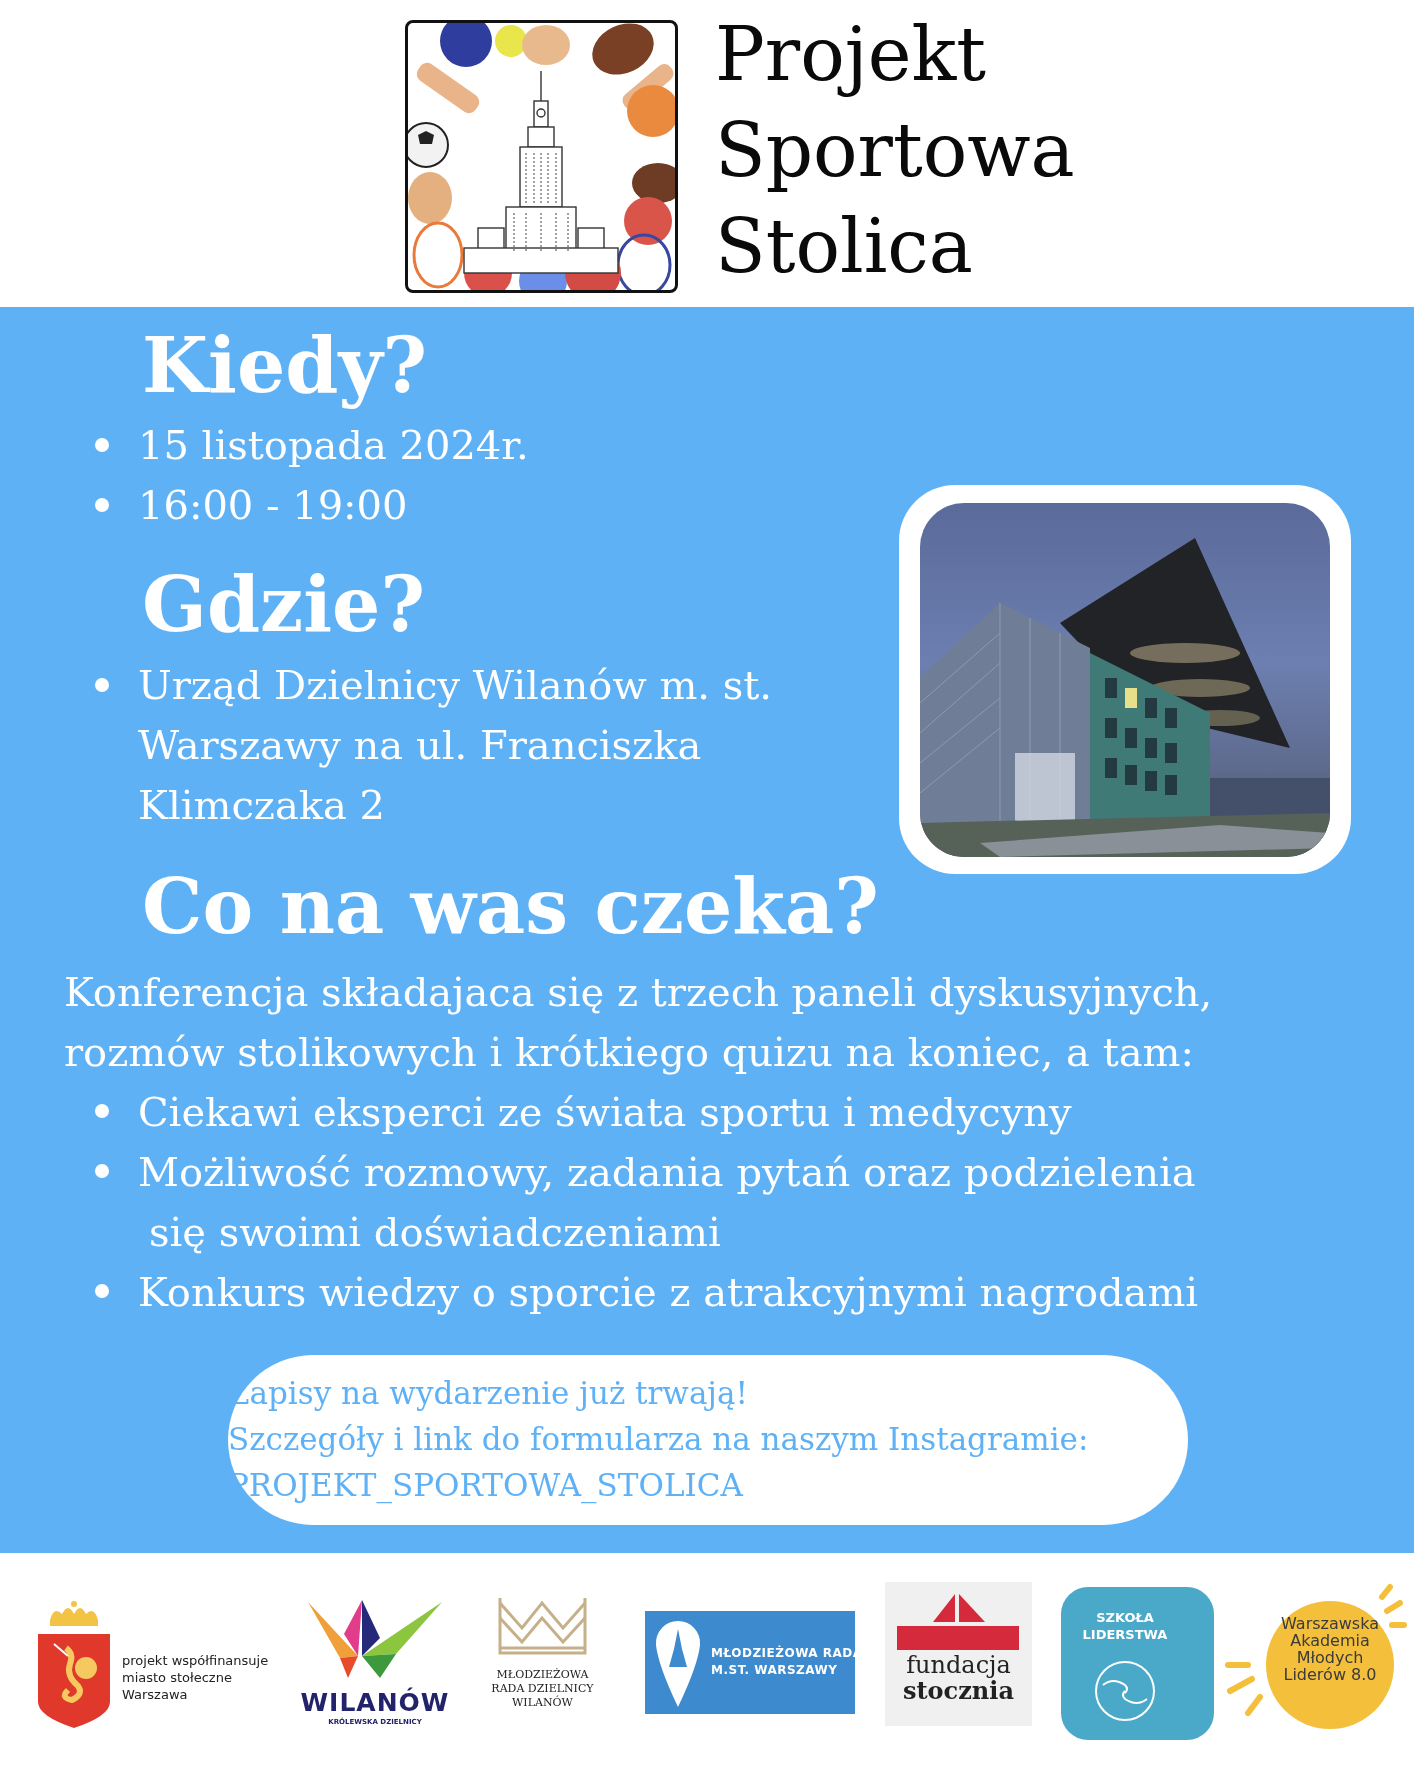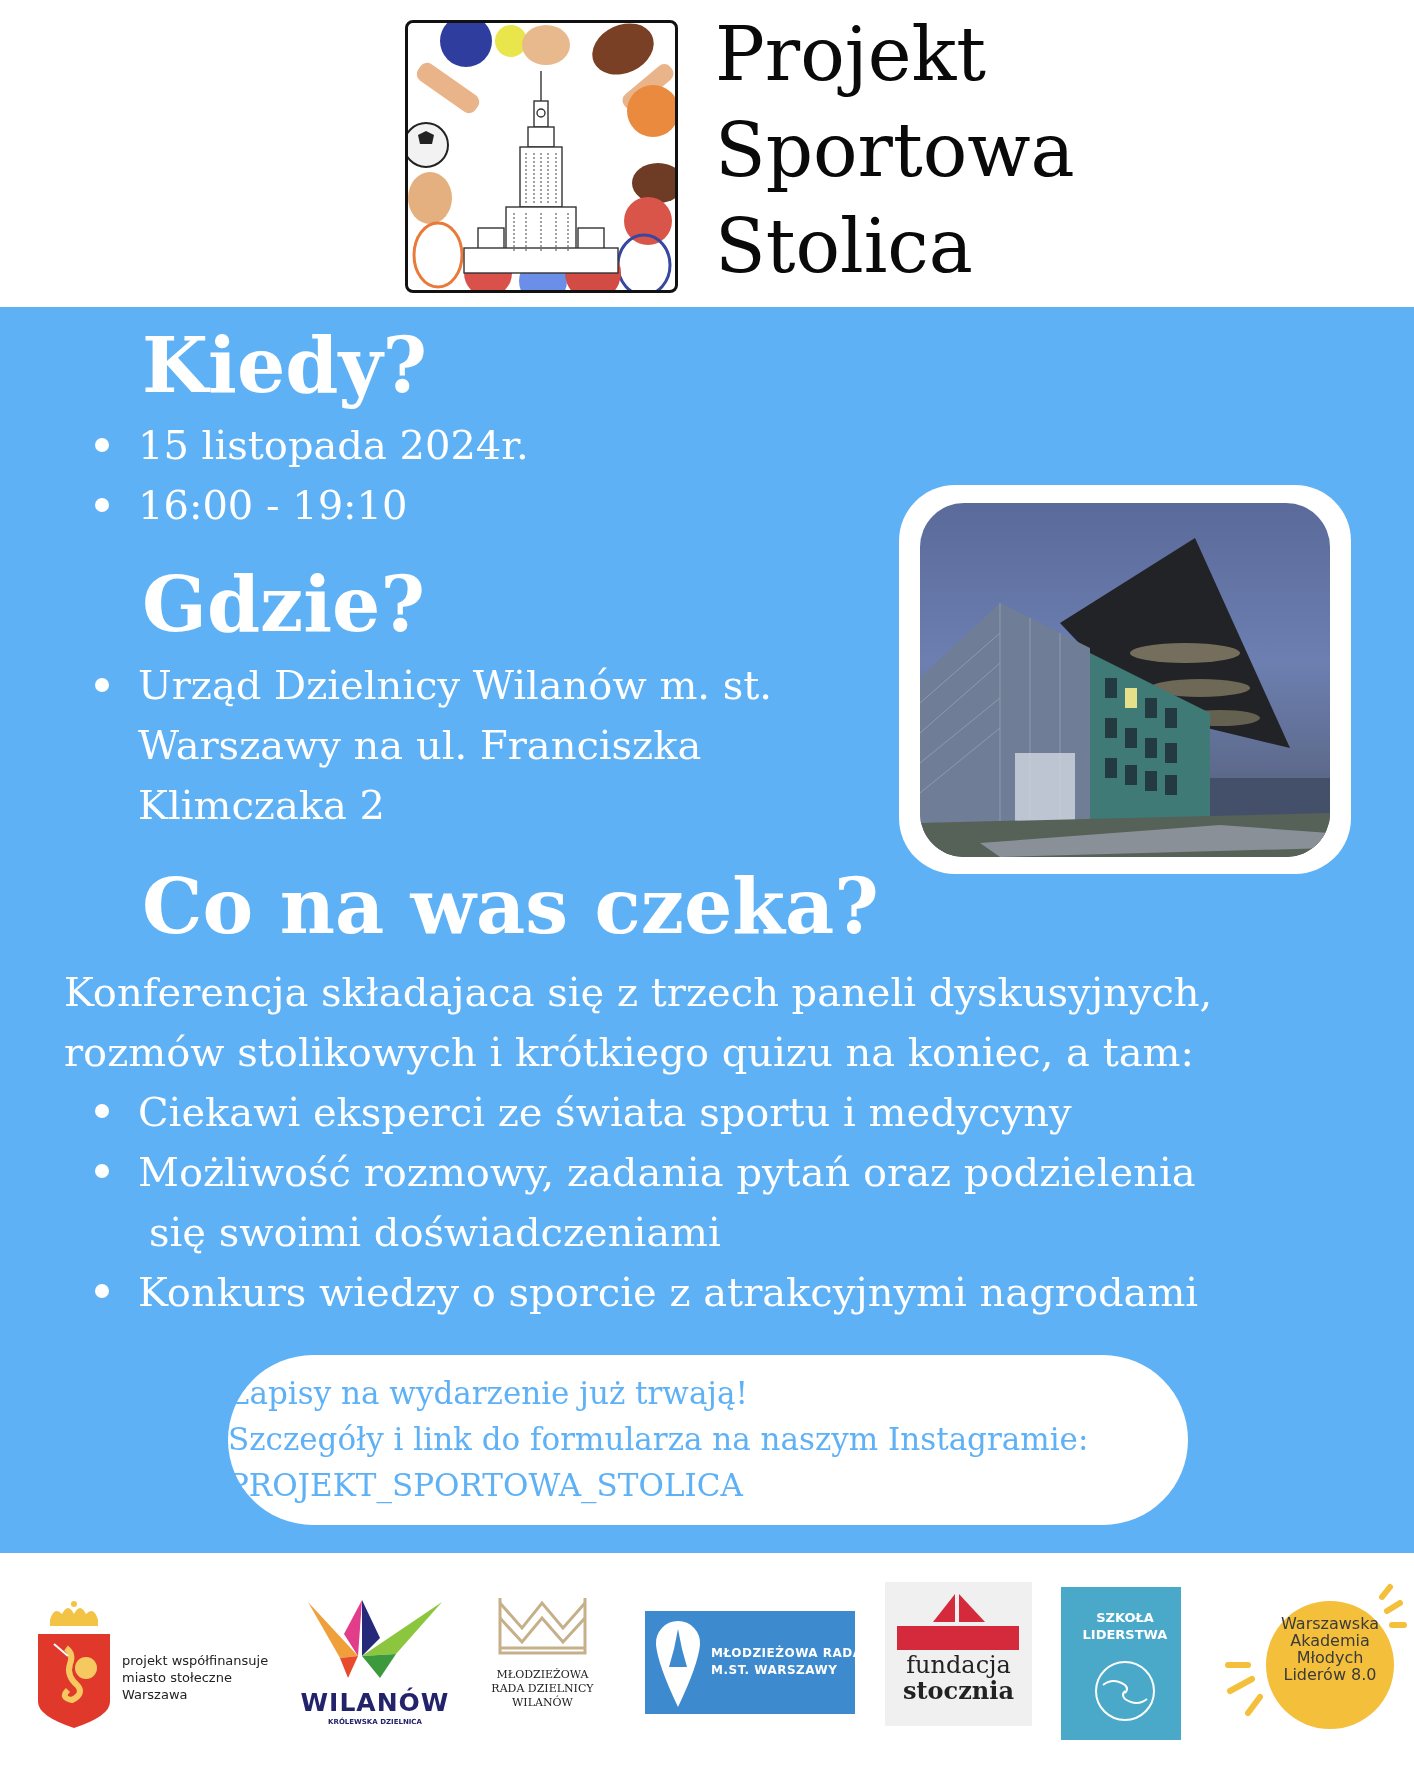--- a/index.html
+++ b/index.html
@@ -103,21 +103,21 @@
     <div>Stolica</div>
   </div>
 </div>
 
 <div class="main">
 
   <div class="h1" style="left:142px; top:14px;">Kiedy?</div>
   <span class="bullet" style="left:95px; top:131px;"></span>
   <div class="txt" style="left:138px; top:108px;">15 listopada 2024r.</div>
   <span class="bullet" style="left:95px; top:191px;"></span>
-  <div class="txt" style="left:138px; top:168px;">16:00 - 19:10</div>
+  <div class="txt" style="left:138px; top:168px;">16:00 - 19:00</div>
 
   <div class="h1" style="left:142px; top:253px;">Gdzie?</div>
   <span class="bullet" style="left:95px; top:371px;"></span>
   <div class="txt" style="left:138px; top:348px;">Urząd Dzielnicy Wilanów m. st.</div>
   <div class="txt" style="left:138px; top:408px;">Warszawy na ul. Franciszka</div>
   <div class="txt" style="left:138px; top:468px;">Klimczaka 2</div>
 
   <div class="photo-frame">
     <div class="photo">
       <svg width="410" height="354" viewBox="0 0 410 354">
@@ -203,21 +203,21 @@
   <div class="fl" style="left:300px; top:45px; width:150px; height:130px;">
     <svg width="150" height="85" viewBox="0 0 150 85">
       <polygon points="8,4 58,58 40,60" fill="#f0a03a"></polygon>
       <polygon points="40,60 58,58 48,80" fill="#e84a2e"></polygon>
       <polygon points="58,58 62,2 44,36" fill="#e23d8a"></polygon>
       <polygon points="62,2 80,40 62,58" fill="#26287a"></polygon>
       <polygon points="142,4 62,58 96,56" fill="#8cc63f"></polygon>
       <polygon points="62,58 96,56 80,80" fill="#3c9a3c"></polygon>
     </svg>
     <div class="sans" style="position:absolute; left:0; top:90px; width:150px; text-align:center; font-size:25px; font-weight:bold; color:#23236b; letter-spacing:1px;">WILANÓW</div>
-    <div class="sans" style="position:absolute; left:0; top:120px; width:150px; text-align:center; font-size:7px; font-weight:bold; color:#23236b;">KRÓLEWSKA DZIELNICA</div>
+    <div class="sans" style="position:absolute; left:0; top:120px; width:150px; text-align:center; font-size:7px; font-weight:bold; color:#23236b;">KRÓLEWSKA DZIELNICY</div>
   </div>
 
   <div class="fl" style="left:470px; top:45px; width:145px; height:130px;">
     <svg width="145" height="60" viewBox="0 0 145 60">
       <g fill="none" stroke="#c6b08a" stroke-width="3">
         <polyline points="30,0 30,55 115,55 115,0"></polyline>
         <polyline points="30,5 52,30 72,5 93,30 115,5"></polyline>
         <polyline points="30,20 52,44 72,20 93,44 115,20"></polyline>
         <line x1="30" y1="50" x2="115" y2="50"></line>
       </g>
@@ -245,21 +245,21 @@
       <polygon points="48,40 70,12 70,40" fill="#d42a3c"></polygon>
       <polygon points="74,12 100,40 74,40" fill="#d42a3c"></polygon>
       <rect x="12" y="44" width="122" height="24" fill="#d42a3c"></rect>
     </svg>
     <div style="position:absolute; left:0; top:70px; width:147px; text-align:center; font-family:'DejaVu Serif',serif; font-size:24px; line-height:26px; color:#222;">
       <div>fundacja</div>
       <div style="font-weight:bold;">stocznia</div>
     </div>
   </div>
 
-  <div class="fl" style="left:1061px; top:34px; width:120px; height:153px; background:#4aa9c9;">
+  <div class="fl" style="left:1061px; top:34px; width:153px; height:153px; background:#4aa9c9;border-radius:27px;">
     <div class="sans" style="position:absolute; left:0; top:22px; width:128px; text-align:center; font-size:13px; line-height:17px; font-weight:bold; color:#fff;">
       <div>SZKOŁA</div>
       <div>LIDERSTWA</div>
     </div>
     <svg width="64" height="64" viewBox="0 0 64 64" style="position:absolute; left:32px; top:72px;">
       <circle cx="32" cy="32" r="29" fill="none" stroke="#fff" stroke-width="2"></circle>
       <path d="M10,26 q10,-8 22,0 q4,4 0,8" fill="none" stroke="#fff" stroke-width="2"></path>
       <path d="M54,40 q-10,8 -22,0 q-4,-4 0,-8" fill="none" stroke="#fff" stroke-width="2"></path>
     </svg>
   </div>

